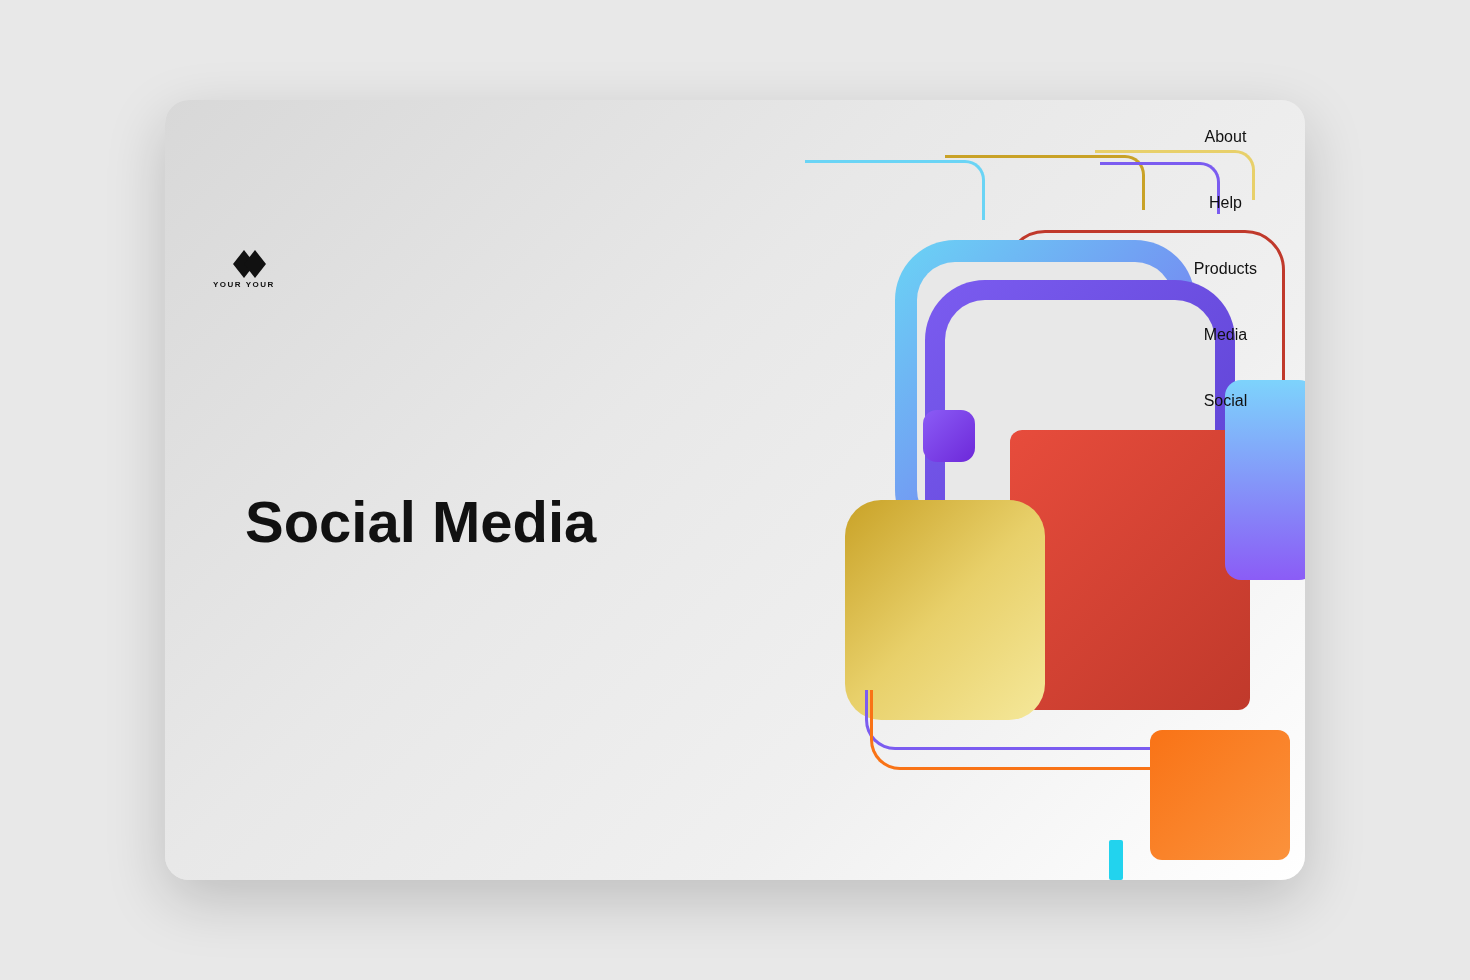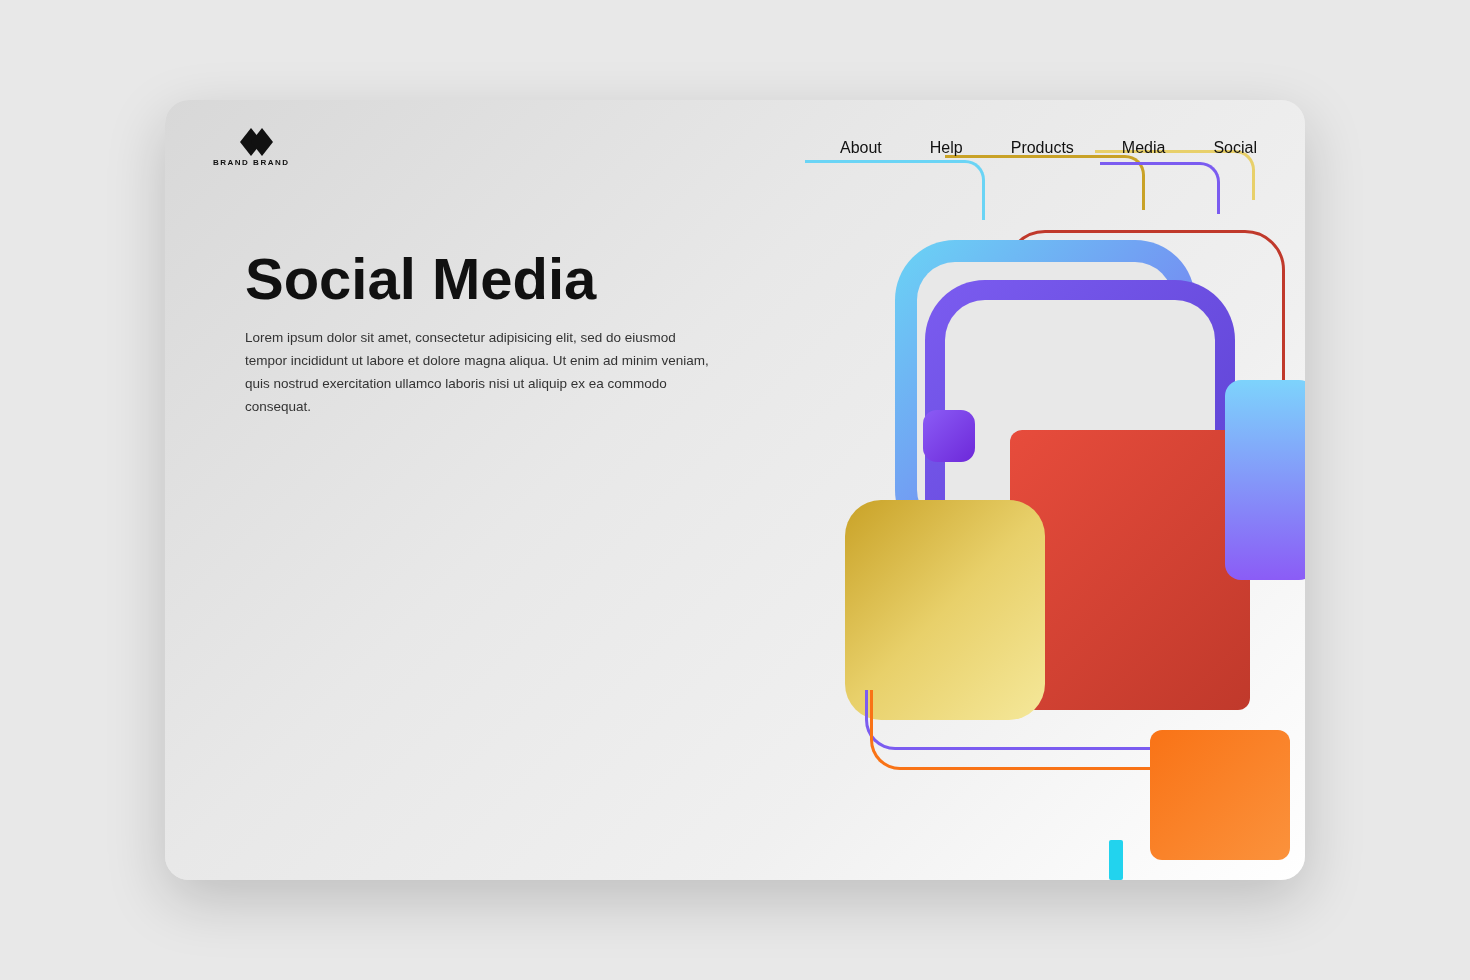--- a/index.html
+++ b/index.html
@@ -48,20 +48,21 @@
       letter-spacing: 1.5px;
       color: #111;
       margin-top: 2px;
       font-weight: 600;
     }
 
     .nav {
       display: flex;
       gap: 48px;
       align-items: center;
+      flex-direction: column;
     }
 
     .nav-item {
       font-size: 16px;
       color: #111;
       cursor: pointer;
       font-weight: 400;
       text-decoration: none;
     }
 
@@ -71,21 +72,21 @@
       max-width: 620px;
       position: relative;
       z-index: 10;
     }
 
     .hero-title {
       font-size: 58px;
       font-weight: 900;
       color: #111;
       line-height: 1.1;
-      margin-bottom: 16px;
+      margin-bottom: 24px;
     }
 
     .hero-text {
       font-size: 13.5px;
       color: #333;
       line-height: 1.7;
       max-width: 470px;
       margin-bottom: 36px;
     }
 
@@ -316,30 +317,29 @@
     <div class="shape-orange"></div>
     <div class="shape-teal-small"></div>
   </div>
 
   <header class="header">
     <div class="logo-area">
       <svg class="logo-svg" viewBox="0 0 44 28">
         <polygon points="11,14 22,0 33,14 22,28" fill="#111"></polygon>
         <polygon points="22,14 33,0 44,14 33,28" fill="#111"></polygon>
       </svg>
-      <span class="brand-name">BRAND BRAND</span>
+      <span class="brand-name">YOUR YOUR</span>
     </div>
 
     <nav class="nav">
       <a class="nav-item">About</a>
       <a class="nav-item">Help</a>
       <a class="nav-item">Products</a>
       <a class="nav-item">Media</a>
       <a class="nav-item">Social</a>
     </nav>
   </header>
 
   <section class="hero">
     <h1 class="hero-title">Social Media</h1>
-    <p class="hero-text">Lorem ipsum dolor sit amet, consectetur adipisicing elit, sed do eiusmod tempor incididunt ut labore et dolore magna aliqua. Ut enim ad minim veniam, quis nostrud exercitation ullamco laboris nisi ut aliquip ex ea commodo consequat.</p>
   </section>
 
 </div>
 
 </body></html>

